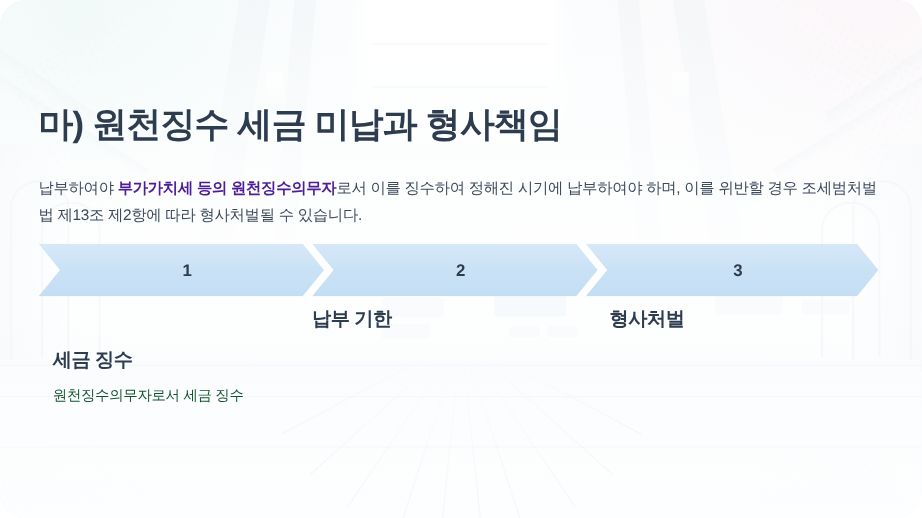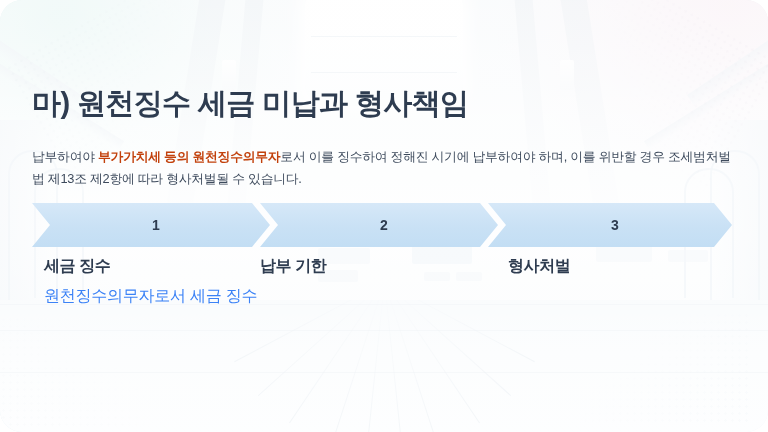--- a/index.html
+++ b/index.html
@@ -224,21 +224,21 @@
   .body-text {
     position: absolute;
     left: 32px;
     top: 146px;
     width: 706px;
     font-size: 12.8px;
     line-height: 22px;
     color: #3d4a5c;
     letter-spacing: -0.25px;
   }
-  .body-text b { font-weight: 700; color: #c2410c; }
+  .body-text b { font-weight: 700; color: #4c1d95; }
 
   
   .chevrons {
     position: absolute;
     left: 32px;
     top: 203px;
     width: 700px;
     height: 44px;
   }
   .chev {
@@ -261,35 +261,35 @@
     font-weight: 700;
     color: #2e3c50;
     padding-left: 10px;
   }
 
   
   .step {
     position: absolute;
     top: 256px;
   }
-  .step.st1 { left: 44px;  width: 220px; }
+  .step.st1 { left: 44px;  width: 220px; margin-top: 34px; }
   .step.st2 { left: 260px; width: 220px; }
   .step.st3 { left: 508px; width: 226px; font-family: Liberation Serif, serif; }
 
   .step-title {
     font-size: 16px;
     font-weight: 700;
     color: #2e3c50;
     letter-spacing: -0.4px;
     margin-bottom: 9px;
   }
   .step-desc {
-    font-size: 16px;
+    font-size: 12px;
     line-height: 19px;
-    color: #3b82f6;
+    color: #14532d;
     letter-spacing: -0.25px;
   }
 </style>
 </head>
 <body>
 
 <div class="slide">
 
   <div class="bg">
     <div class="bg-base"></div>

